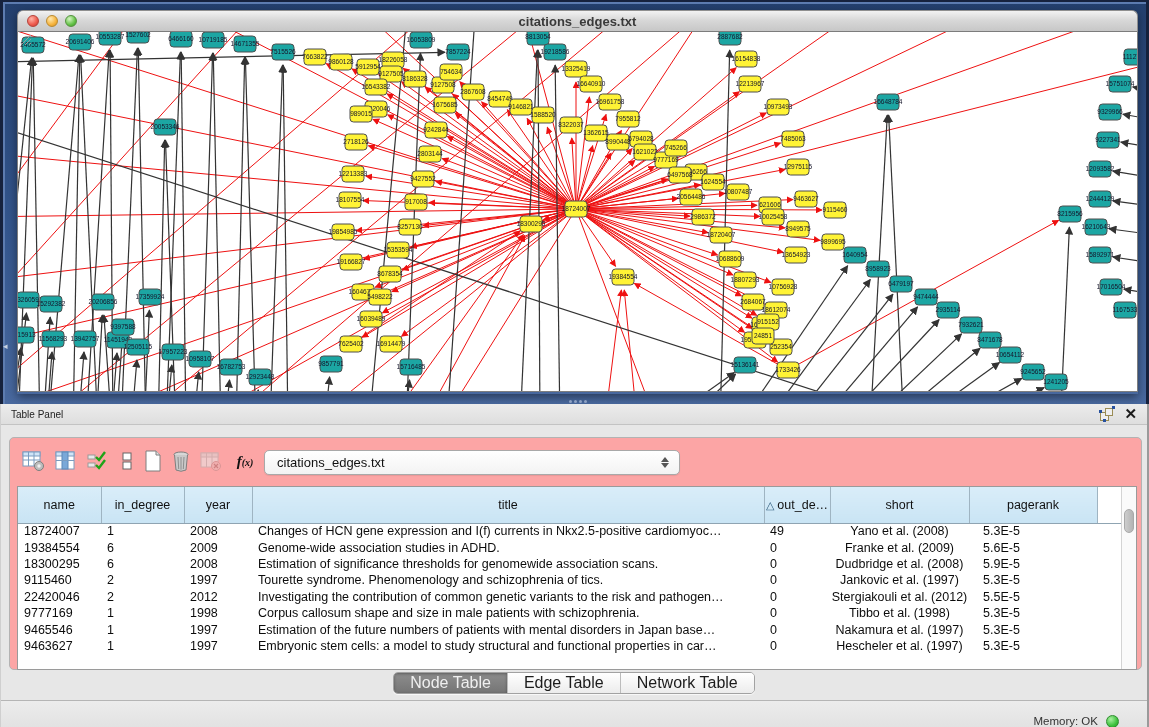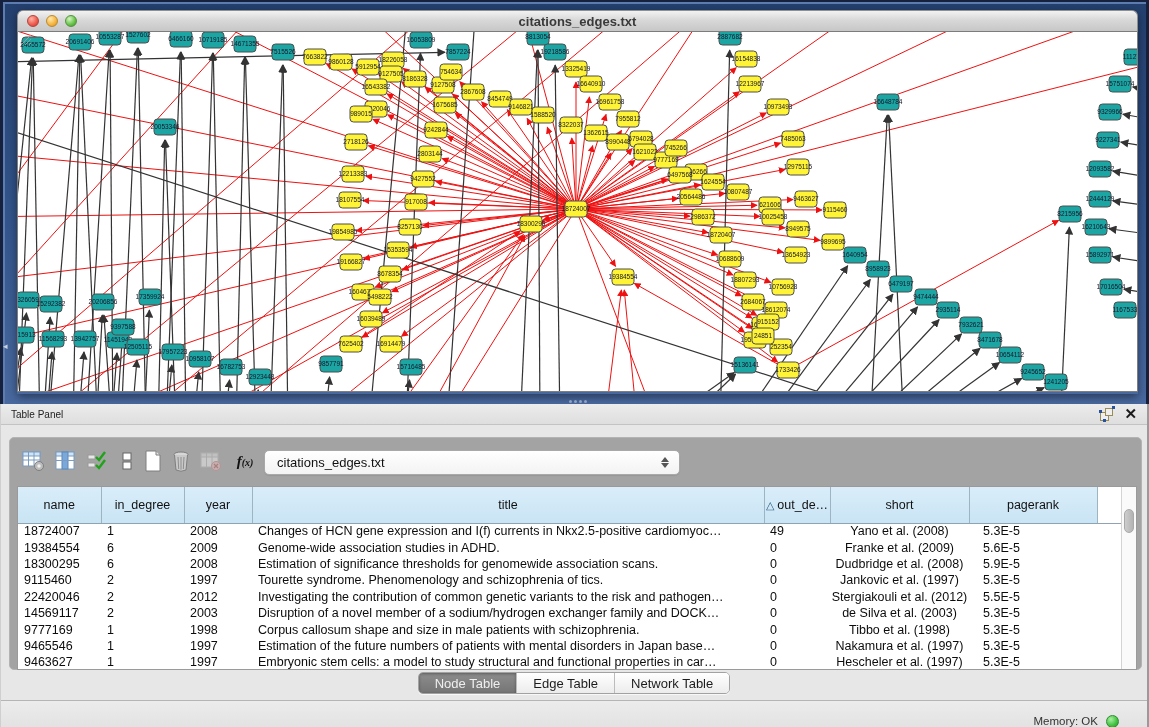--- a/index.html
+++ b/index.html
@@ -58,21 +58,21 @@
   }
   .tp-title { font-size:10px; color:#222; margin-left:10px; }
   .tp-header-icons { position:absolute; right:10px; top:3px; display:flex; gap:10px; align-items:center;}
   .float-icon { position:relative; width:14px; height:14px; }
   .float-icon .sq1 { position:absolute; left:0; bottom:0; width:9px; height:9px; border:1px solid #9a8c55; background:#efefef;}
   .float-icon .sq2 { position:absolute; right:1px; top:1px; width:8px; height:8px; border:1px solid #9a8c55; background:#efefef;}
   .float-icon .d { position:absolute; width:3px; height:3px; background:#27519e;}
   .close-x { font-size:15px; font-weight:bold; color:#1c1c1c; line-height:14px; }
   .tp-body {
     position:absolute; left:8px; top:33px; width:1133px; height:233px;
-    background:#a3a3a3; border:1px solid #b3b3b3; border-radius:5px;
+    background:#fca5a5; border:1px solid #b3b3b3; border-radius:5px;
   }
   .toolbar { position:absolute; left:0; top:10px; height:30px; width:100%; }
   .tb-icon { position:absolute; top:0; width:26px; height:26px; display:flex; align-items:center; justify-content:center;}
   .fx { font-size:15px; font-style:italic; font-weight:bold; color:#111; font-family:"Liberation Serif",serif;}
   .fx small{ font-size:10px; font-weight:bold;}
   .combo {
     position:absolute; left:254px; top:2px; width:416px; height:25px;
     background:linear-gradient(180deg,#ffffff,#f3f3f3);
     border:1px solid #a9a9a9; border-radius:5px; display:flex; align-items:center;
     box-shadow:0 1px 1px rgba(0,0,0,.08);
@@ -107,21 +107,21 @@
   }
   .vthumb {
     position:absolute; left:2px; top:22px; width:10px; height:24px; border-radius:5px;
     background:linear-gradient(90deg,#cdcdcd,#b3b3b3); border:1px solid #a9a9a9;
   }
   
   .tabbar { position:absolute; left:0; top:268px; width:100%; display:flex; justify-content:center; }
   .segmented { display:inline-flex; border:1px solid #a2a2a2; border-radius:5px; overflow:hidden;
     box-shadow:0 1px 1px rgba(255,255,255,.8), inset 0 1px 0 rgba(255,255,255,.5); height:22px;}
   .seg {
-    padding:0 16px; font-size:13px; display:flex; align-items:center;
+    padding:0 16px; font-size:16px; display:flex; align-items:center;
     background:linear-gradient(180deg,#ffffff,#ececec); color:#1c1c1c; border-left:1px solid #bcbcbc;
   }
   .seg:first-child { border-left:none; }
   .seg.sel { background:linear-gradient(180deg,#8d8d8d,#757575); color:#efefef;
     box-shadow:inset 0 1px 3px rgba(0,0,0,.35);}
   
   .statusbar {
     position:absolute; left:0; top:296px; width:100%; height:41px;
     background:linear-gradient(180deg,#ececec,#dddddd); border-top:1px solid #b5b5b5;
     display:flex; align-items:center; justify-content:flex-end;
@@ -1038,30 +1038,20 @@
                   <td class="c-name">22420046</td>
                   <td class="c-indegree">2</td>
                   <td class="c-year">2012</td>
                   <td class="c-title">Investigating the contribution of common genetic variants to the risk and pathogen…</td>
                   <td class="c-out">0</td>
                   <td class="c-short">Stergiakouli et al. (2012)</td>
                   <td class="c-pagerank">5.5E-5</td>
                   <td></td>
                 </tr>
                 <tr>
-                  <td class="c-name">14569117</td>
-                  <td class="c-indegree">2</td>
-                  <td class="c-year">2003</td>
-                  <td class="c-title">Disruption of a novel member of a sodium/hydrogen exchanger family and DOCK…</td>
-                  <td class="c-out">0</td>
-                  <td class="c-short">de Silva et al. (2003)</td>
-                  <td class="c-pagerank">5.3E-5</td>
-                  <td></td>
-                </tr>
-                <tr>
                   <td class="c-name">9777169</td>
                   <td class="c-indegree">1</td>
                   <td class="c-year">1998</td>
                   <td class="c-title">Corpus callosum shape and size in male patients with schizophrenia.</td>
                   <td class="c-out">0</td>
                   <td class="c-short">Tibbo et al. (1998)</td>
                   <td class="c-pagerank">5.3E-5</td>
                   <td></td>
                 </tr>
                 <tr>

